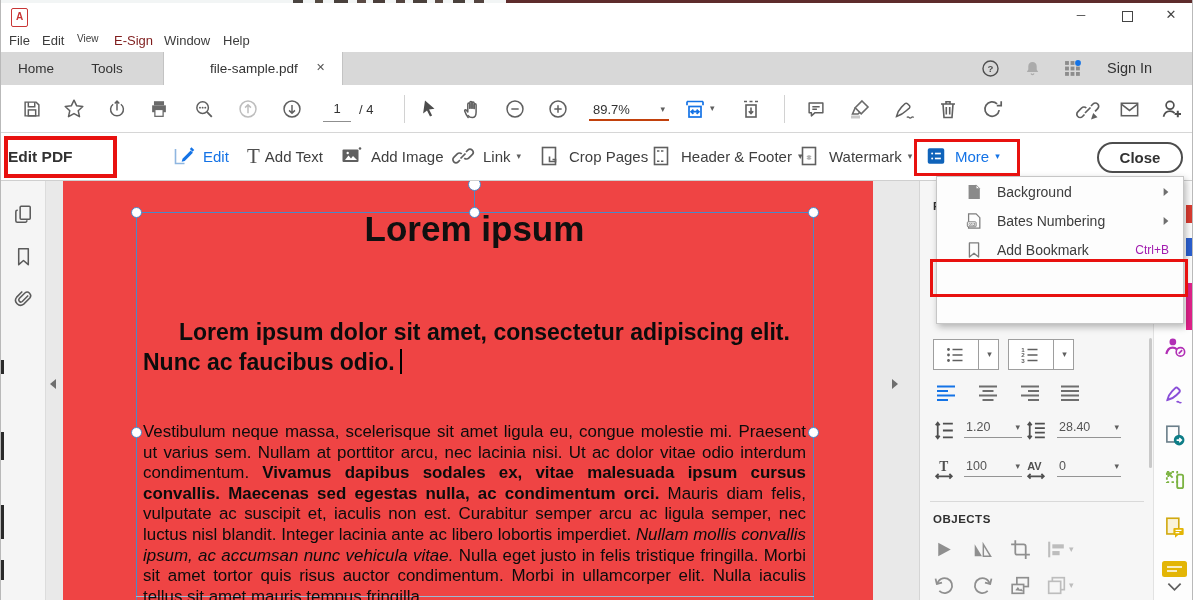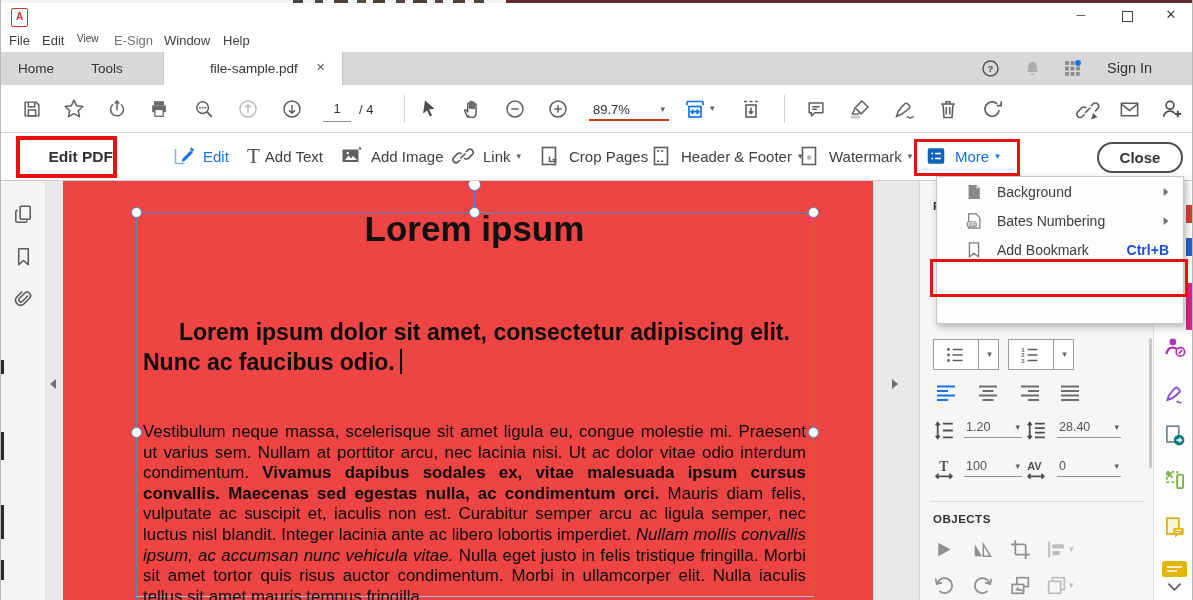--- a/index.html
+++ b/index.html
@@ -48,21 +48,21 @@
     <div class="abs" style="left:1108px;top:0;width:36px;height:26px;">
       <div class="abs" style="left:13px;top:8px;width:9px;height:9px;border:1.2px solid #444;"></div>
     </div>
     <div class="abs" style="left:1152px;top:0;width:36px;height:26px;text-align:center;color:#444;font-size:13px;line-height:24px;">✕</div>
   </div>
 
   <div class="abs" style="left:0;top:30px;width:1193px;height:22px;background:#fff;">
     <span class="abs nw" style="left:8px;top:3px;font-size:13px;color:#3c3c3c;">File</span>
     <span class="abs nw" style="left:41px;top:3px;font-size:13px;color:#3c3c3c;">Edit</span>
     <span class="abs nw" style="left:76px;top:3px;font-size:10px;color:#3c3c3c;">View</span>
-    <span class="abs nw" style="left:113px;top:3px;font-size:13px;color:#737373;">E-Sign</span>
+    <span class="abs nw" style="left:113px;top:3px;font-size:13px;color:#7f1d1d;">E-Sign</span>
     <span class="abs nw" style="left:163px;top:3px;font-size:13px;color:#3c3c3c;">Window</span>
     <span class="abs nw" style="left:222px;top:3px;font-size:13px;color:#3c3c3c;">Help</span>
   </div>
 
   <div class="abs" style="left:0;top:52px;width:1193px;height:33px;background:#d8d8d8;">
     <div class="abs tbtxt" style="left:0;top:0;width:70px;height:33px;text-align:center;line-height:33px;">Home</div>
     <div class="abs tbtxt" style="left:74px;top:0;width:64px;height:43px;text-align:center;line-height:33px;">Tools</div>
     <div class="abs" style="left:162px;top:0;width:178px;height:33px;background:#fff;border-left:1px solid #c3c3c3;border-right:1px solid #c3c3c3;">
       <span class="abs tbtxt nw" style="left:46px;top:9px;">file-sample.pdf</span>
       <span class="abs" style="left:152px;top:9px;font-size:11px;color:#555;">✕</span>
@@ -242,21 +242,21 @@
     <div class="abs" style="left:1158px;top:12px;">
       <svg width="24" height="24" viewBox="0 0 24 24" fill="none" stroke="#4f4f4f" stroke-width="1.7">
           <circle cx="11" cy="8.3" r="3.9"></circle>
           <path d="M4.5 19.8c.9-3.8 3.5-5.7 6.5-5.7 1.8 0 3.4.7 4.6 2"></path>
           <path d="M18.8 13.8v6.4M15.6 17h6.4" stroke-width="2"></path>
         </svg>
     </div>
   </div>
 
   <div class="abs" style="left:0;top:133px;width:1193px;height:48px;background:#fff;border-bottom:1px solid #cfcfcf;box-sizing:border-box;">
-    <div class="abs" style="left:15px;top:3px;width:101px;height:42px;border:4px solid #e8110f;box-sizing:border-box;display:flex;align-items:center;justify-content:flex-end;">
+    <div class="abs" style="left:3px;top:3px;width:113px;height:42px;border:4px solid #e8110f;box-sizing:border-box;display:flex;align-items:center;justify-content:flex-start;">
       <span style="font-size:15.5px;font-weight:bold;color:#323232;">Edit PDF</span>
     </div>
     <div class="abs" style="left:170px;top:11px;display:flex;align-items:center;">
       <svg width="24" height="24" viewBox="0 0 24 24">
           <path d="M4.5 5v14.5h9" fill="none" stroke="#8fb6e0" stroke-width="1.6"></path>
           <path d="M11.5 14.8l8.2-8.2 2.2 2.2-8.2 8.2-3 .8z" fill="#1473e6"></path>
           <path d="M19.7 4.1l2.7 2.7" stroke="#1473e6" stroke-width="2.4"></path>
         </svg>
       <span class="nw" style="margin-left:8px;font-size:15px;color:#1473e6;">Edit</span>
     </div>
@@ -613,19 +613,19 @@
       <span class="mi-lab">Bates Numbering</span>
       <span class="tri-r" style="transform:scale(.8);"></span>
     </div>
     <div class="menu-item">
       <span class="mi-ic">
         <svg width="20" height="20" viewBox="0 0 24 24" fill="none" stroke="#7d7d7d" stroke-width="1.6">
             <path d="M6.5 3.5h11v17l-5.5-4.6-5.5 4.6z" stroke-linejoin="round"></path>
           </svg>
       </span>
       <span class="mi-lab">Add Bookmark</span>
-      <span style="font-size:14px;color:#1d4ed8;font-weight:bold;">Ctrl+B</span>
+      <span style="font-size:12px;color:#a21caf;">Ctrl+B</span>
     </div>
   </div>
 
   <div class="redbox" style="left:929px;top:259px;width:258px;height:38px;border-width:3.5px;"></div>
 
 </div>
 
 </body></html>

